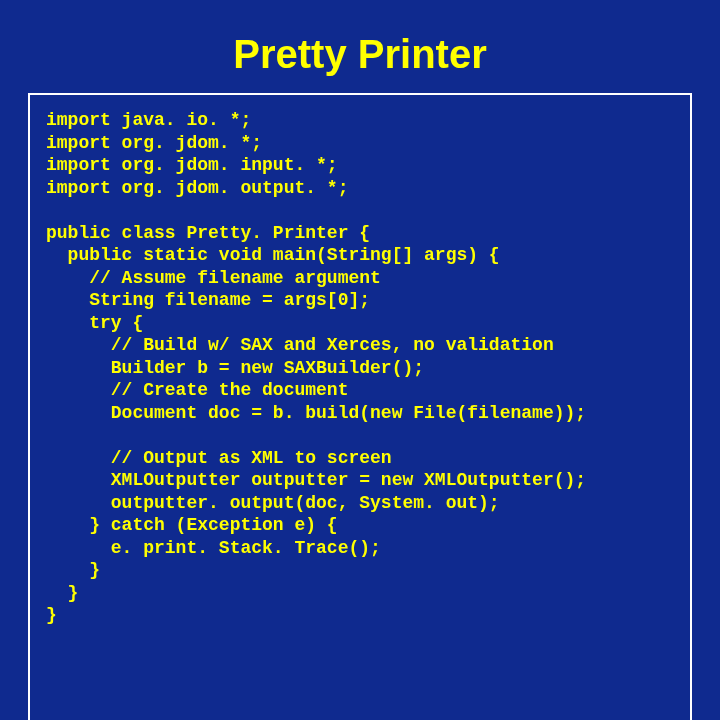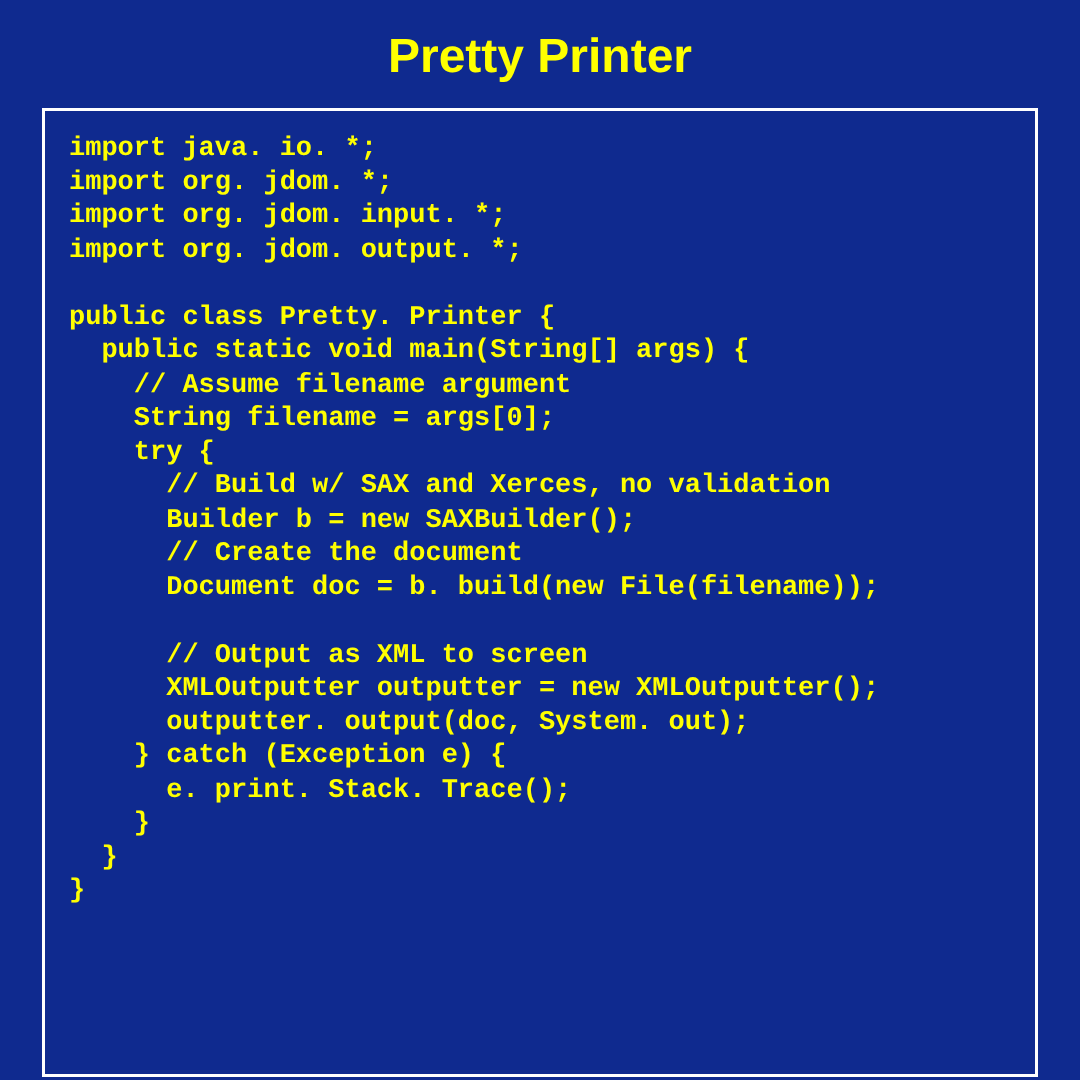--- a/index.html
+++ b/index.html
@@ -12,24 +12,24 @@
     overflow: hidden;
   }
   .slide {
     width: 720px;
     height: 720px;
     box-sizing: border-box;
     padding: 0 28px 28px 28px;
   }
   .title {
     color: #ffff00;
-    font-size: 32px;
+    font-size: 40px;
     font-weight: bold;
     text-align: center;
-    padding-top: 19px;
+    padding-top: 32px;
     padding-bottom: 16px;
     font-family: Arial, Helvetica, sans-serif;
   }
   .code-box {
     border: 2px solid #ffffff;
     padding: 14px 16px 16px 16px;
     height: 646px;
     box-sizing: border-box;
     color: #ffff00;
     font-family: "Courier New", Courier, monospace;

